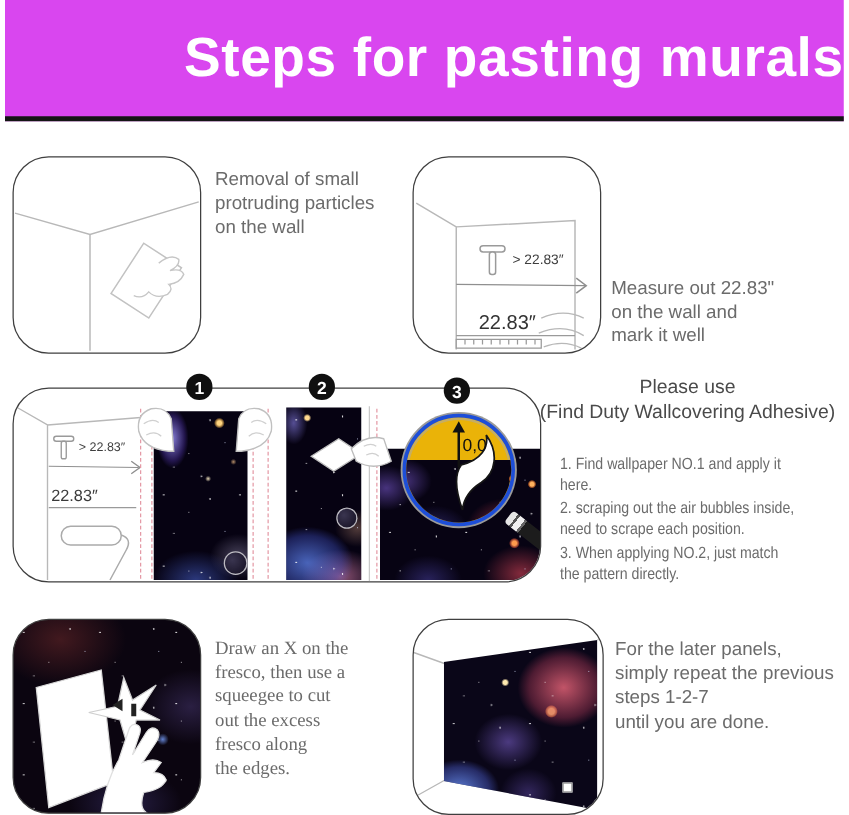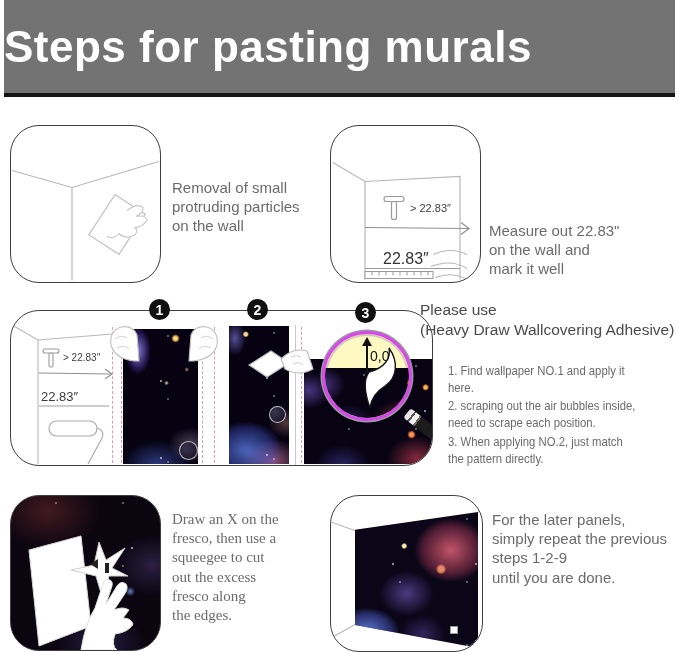--- a/index.html
+++ b/index.html
@@ -1,40 +1,40 @@
 <!DOCTYPE html>
 <html><head>
 <meta charset="utf-8">
 <style>
   html,body{margin:0;padding:0;background:#fff;}
   .page{position:relative;width:679px;height:652px;background:#fff;overflow:hidden;
         font-family:"Liberation Sans",sans-serif;}
 
   
-  .header{position:absolute;left:4px;right:4px;top:0;height:93px;background:#737373;
-          border-bottom:4px solid #141414;display:flex;align-items:center;justify-content:flex-start;}
+  .header{position:absolute;left:4px;right:4px;top:0;height:93px;background:#d946ef;
+          border-bottom:4px solid #141414;display:flex;align-items:center;justify-content:flex-end;}
   .header .title{color:#ffffff;font-size:44px;font-weight:bold;letter-spacing:.5px;}
 
   
   .panel{position:absolute;border:1.6px solid #3f3f3f;border-radius:29px;background:#fff;box-sizing:border-box;}
   #p-tl{left:10px;top:125px;width:151px;height:158px;overflow:hidden;}
   #p-tr{left:330px;top:125px;width:151px;height:158px;overflow:hidden;}
   #p-mid{left:10px;top:310px;width:423px;height:156px;overflow:hidden;}
   #p-bl{left:10px;top:495px;width:151px;height:156px;overflow:hidden;}
   #p-br{left:330px;top:495px;width:153px;height:157px;overflow:hidden;}
 
   
   .cap{position:absolute;color:#6b6b6b;font-size:15px;line-height:1.28;white-space:pre-line;}
-  #cap-tl{left:172px;top:134px;margin-top:44px;}
+  #cap-tl{left:172px;top:134px;}
   #cap-tr1{left:489px;top:150px;}
   #cap-tr2{left:489px;top:221px;}
   #cap-bl{left:172px;top:510px;font-family:Liberation Serif, serif;}
   #cap-br{left:492px;top:510px;}
 
-  .adh{position:absolute;left:420px;top:300px;width:260px;color:#4a4a4a;
+  .adh{position:absolute;left:420px;top:300px;width:260px;text-align:center;color:#4a4a4a;
        font-size:15.5px;line-height:1.3;}
   .ins{position:absolute;left:448px;color:#6b6b6b;font-size:13px;line-height:1.34;
        white-space:pre-line;transform:scaleX(.87);transform-origin:left top;}
   #ins1{top:362px;} #ins2{top:397px;} #ins3{top:433px;}
 
   
   .badge{position:absolute;width:21px;height:21px;border-radius:50%;background:#101010;color:#fff;
          font-weight:bold;font-size:14px;display:flex;align-items:center;justify-content:center;z-index:6;}
   #b1{left:149px;top:299px;} #b2{left:247px;top:299px;} #b3{left:355px;top:302px;}
 
@@ -85,21 +85,21 @@
           background:radial-gradient(circle at 35% 35%, #3a3550, #120d1f);z-index:2;}
 
   
   .dash{position:absolute;width:0;border-left:1.6px dashed #e49aa6;top:16px;height:136px;z-index:1;}
   .seamline{position:absolute;width:1px;background:#c9c9c9;top:14px;height:140px;z-index:1;}
   #mural1{left:112px;top:18px;width:75px;height:135px;z-index:2;}
   #mural2{left:218px;top:15px;width:60px;height:138px;z-index:2;}
   #mural3{left:293px;top:48px;width:128px;height:105px;z-index:2;}
 
   .mag{position:absolute;left:311px;top:20px;width:84px;height:84px;border-radius:50%;
-       background:#fef9c3;border:3px solid #d946ef;overflow:hidden;z-index:4;
+       background:#eab308;border:3px solid #1d4ed8;overflow:hidden;z-index:4;
        box-shadow:0 0 0 1.5px #9a9a9a, inset 0 0 0 2px rgba(170,170,170,.55);}
   .mag-gal{position:absolute;left:-6px;right:-6px;top:34px;bottom:-6px;}
   .mag svg{position:absolute;inset:0;z-index:3;}
   .mag-handle{position:absolute;left:396px;top:96px;width:42px;height:12px;border-radius:3px;
        transform:rotate(38deg);transform-origin:left center;z-index:3;
        background:linear-gradient(90deg,#e6e6e6 0 5px,#555 5px 7px,#f0f0f0 7px 12px,#666 12px 14px,#1c1c1c 14px);}
 
   svg text{font-family:"Liberation Sans",sans-serif;}
   .lineart{position:absolute;inset:0;width:100%;height:100%;}
 
@@ -214,21 +214,21 @@
         <line x1="42" y1="40" x2="42" y2="10" stroke="#111" stroke-width="2"></line>
         <path d="M42 3 L37 12 L47 12 Z" fill="#111"></path>
         <text x="45" y="27" font-size="14" fill="#111">0,0</text>
       </svg>
     </div>
     <div class="mag-handle"></div>
   </div>
 
   <div class="adh">
     <div>Please use</div>
-    <div>(Heavy Draw Wallcovering Adhesive)</div>
+    <div>(Find Duty Wallcovering Adhesive)</div>
   </div>
   <div class="ins" id="ins1">1. Find wallpaper NO.1 and apply it here.</div>
   <div class="ins" id="ins2">2. scraping out the air bubbles inside,
 need to scrape each position.</div>
   <div class="ins" id="ins3">3. When applying NO.2, just match
 the pattern directly.</div>
 
   <div class="panel gal mx" id="p-bl">
     <svg class="lineart" style="z-index:3" viewBox="0 0 149 154">
       <path d="M18 54 L70 40 L80 130 L28 150 Z" fill="#fff" stroke="#d8d8d8" stroke-width="1"></path>
@@ -249,16 +249,16 @@
     <svg class="lineart" viewBox="0 0 151 155">
       <path d="M0 26 L25 35 M0 142 L25 128 M25 35 L25 128" fill="none" stroke="#b8b8b8" stroke-width="1.1"></path>
       <path d="M147 16 L151 14 M147 152 L151 154" fill="none" stroke="#b8b8b8" stroke-width="1.1"></path>
     </svg>
     <div class="gal mf" id="mural-final">
       <div class="minisq"></div>
     </div>
   </div>
   <div class="cap" id="cap-br">For the later panels,
 simply repeat the previous
-steps 1-2-9
+steps 1-2-7
 until you are done.</div>
 
 </div>
 
 </body></html>

